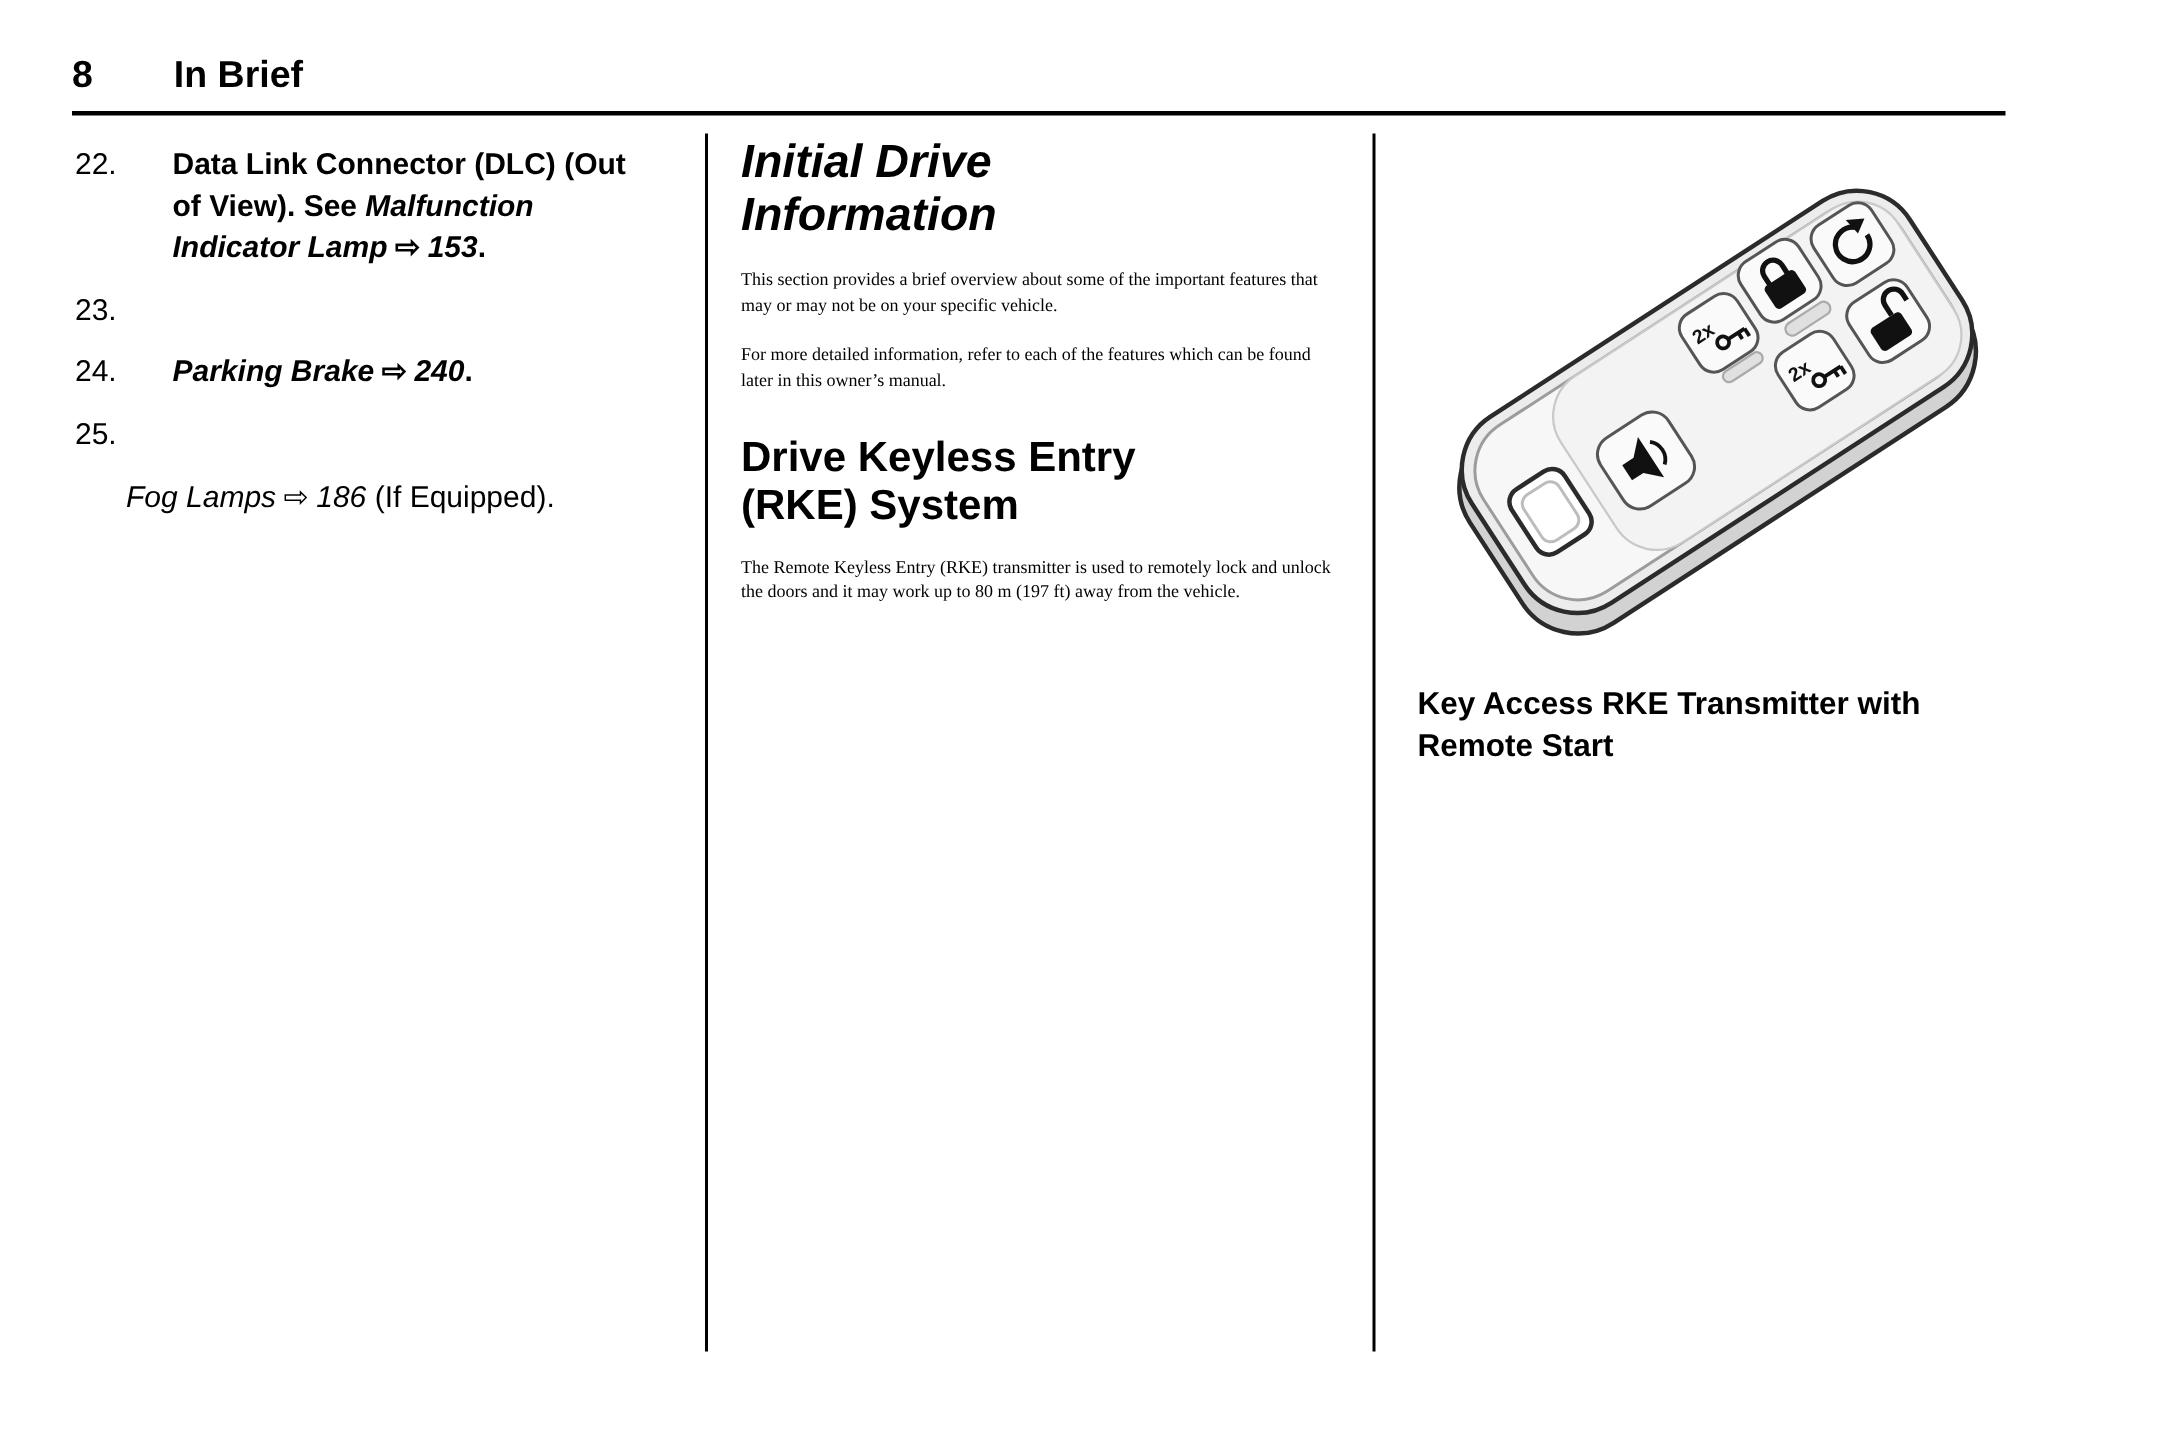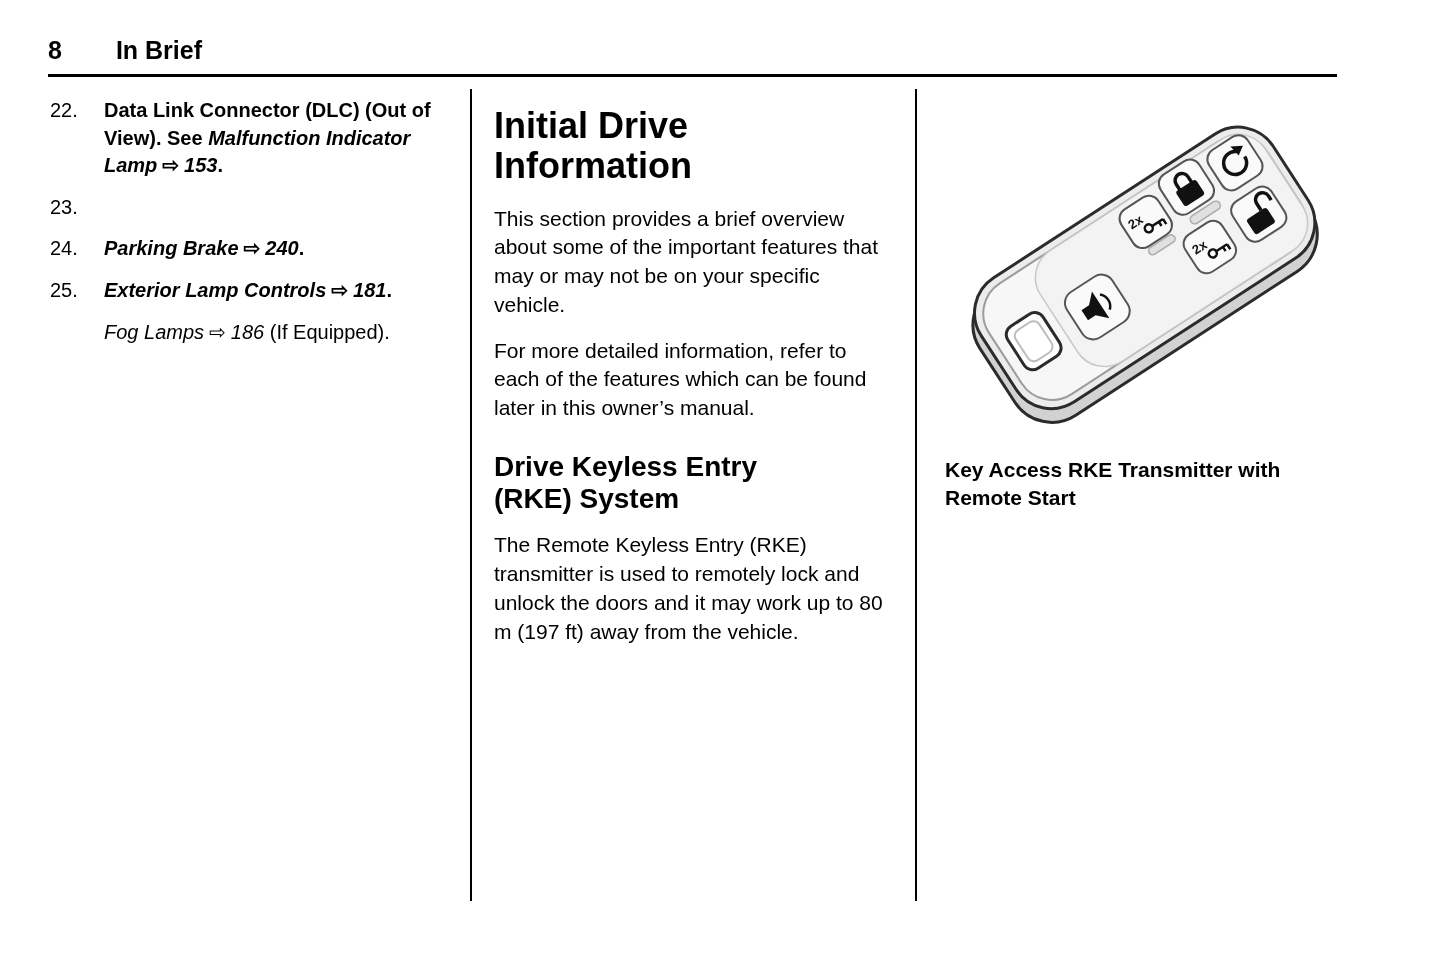--- a/index.html
+++ b/index.html
@@ -18,37 +18,37 @@
   .rule { height:3px; background:#000; margin-top:9px; }
 
   
   .columns { display:flex; margin-top:12px; }
   .vdiv { width:2px; background:#000; height:812px; flex:none; }
   .col-left  { width:422px; flex:none; padding:8px 30px 0 2px; }
   .col-mid   { width:443px; flex:none; padding:2px 24px 0 22px; }
   .col-right { flex:1; padding:8px 0 0 26px; }
 
   
-  .toc-item { display:flex; font-size:20px; line-height:1.38; margin-bottom:14px; }
+  .toc-item { display:flex; font-size:20px; line-height:1.38; margin-bottom:14px;gap:11px; }
   .toc-num  { width:54px; flex:none; }
   .toc-text { flex:1;font-weight:bold; }
-  .toc-sub  { margin:0 0 14px 54px; font-size:20px; line-height:1.38; }
+  .toc-sub  { margin:0 0 14px 34px; font-size:20px; line-height:1.38; }
   .it { font-style:italic; }
   .arrow { margin:0 5px; font-style:normal; }
 
   
   .sec-title {
-    font-size:36px; line-height:1.12; font-weight:bold;
-    max-width:300px; margin:15px 0 18px;
+    font-size:31px; line-height:1.12; font-weight:bold;
+    max-width:300px; margin:0 0 18px;font-style:italic;
   }
   .subsec-title {
     font-size:28px; line-height:1.15; font-weight:bold;
     max-width:345px; margin:28px 0 16px;
   }
-  .col-mid p { font-size:21px; line-height:1.37; margin-bottom:17px; max-width:400px; }
+  .col-mid p { font-size:12px; line-height:1.37; margin-bottom:17px; max-width:400px;font-family:Liberation Serif, serif; }
 
   
   .fob-figure { width:412px; }
   .fob-figure svg { display:block; }
   .fig-caption {
     font-weight:bold; font-size:21px; line-height:1.35;
     text-align:left; max-width:400px; margin:4px 0 0 2px;
   }
 </style>
 </head>
@@ -75,21 +75,20 @@
         <span class="toc-num">23.</span>
       </div>
 
       <div class="toc-item">
         <span class="toc-num">24.</span>
         <span class="toc-text"><span></span><span class="it">Parking Brake</span><span class="arrow">⇨</span><span class="it">240</span><span>.</span></span>
       </div>
 
       <div class="toc-item">
         <span class="toc-num">25.</span>
-        <span class="toc-text"><span></span><span class="it">Exterior Lamp Controls</span><span class="arrow">⇨</span><span class="it">181</span><span>.</span></span>
       </div>
 
       <div class="toc-sub"><span class="it">Fog Lamps</span><span class="arrow">⇨</span><span class="it">186</span><span> (If Equipped).</span></div>
 
 
     </section>
 
     <div class="vdiv"></div>
 
     <section class="col-mid">

